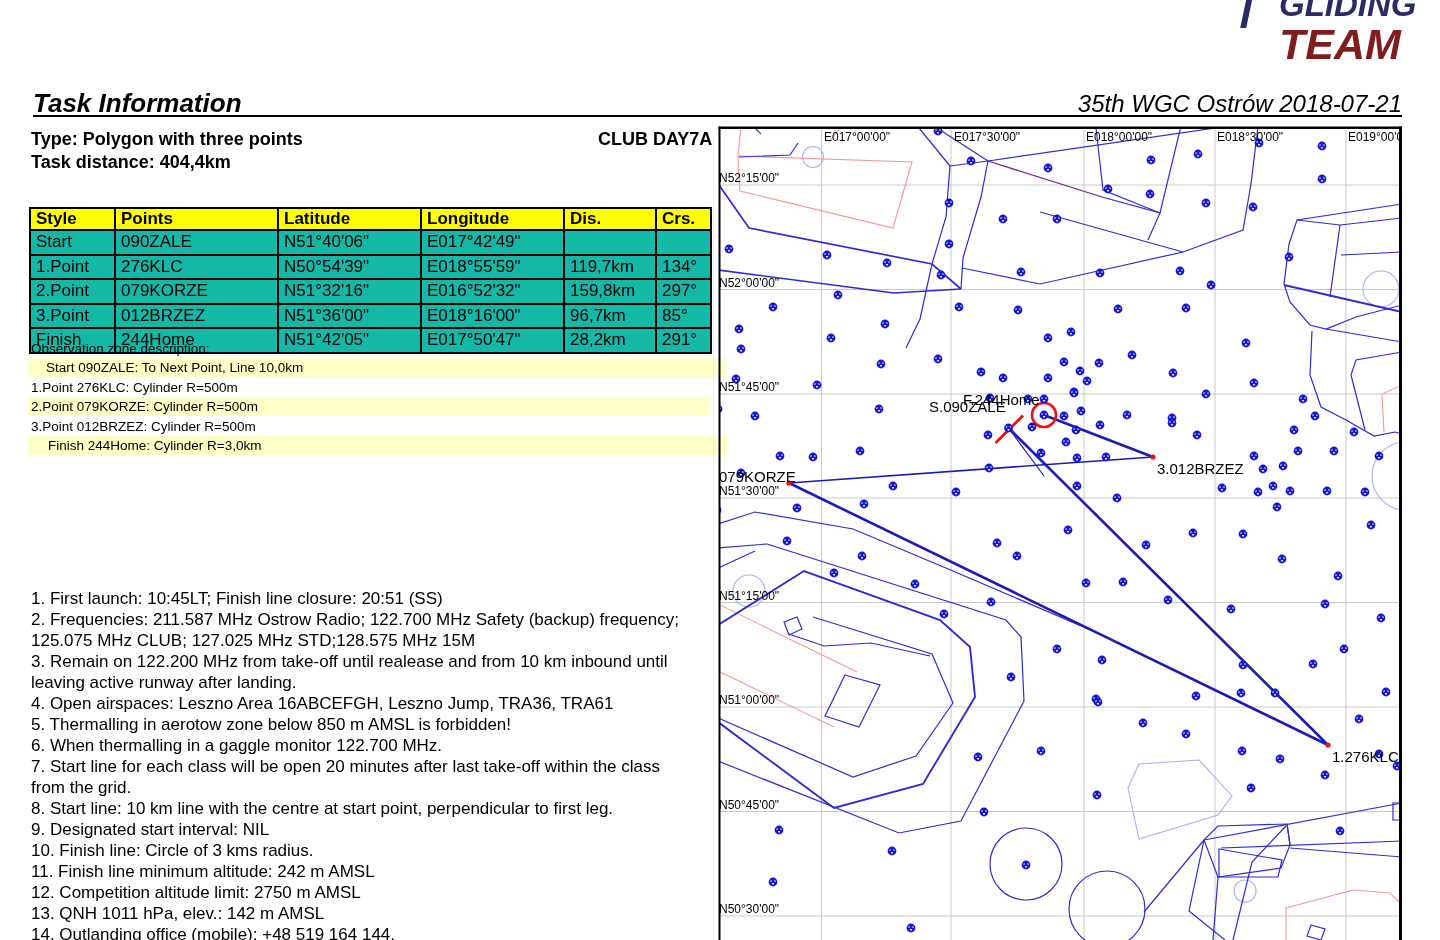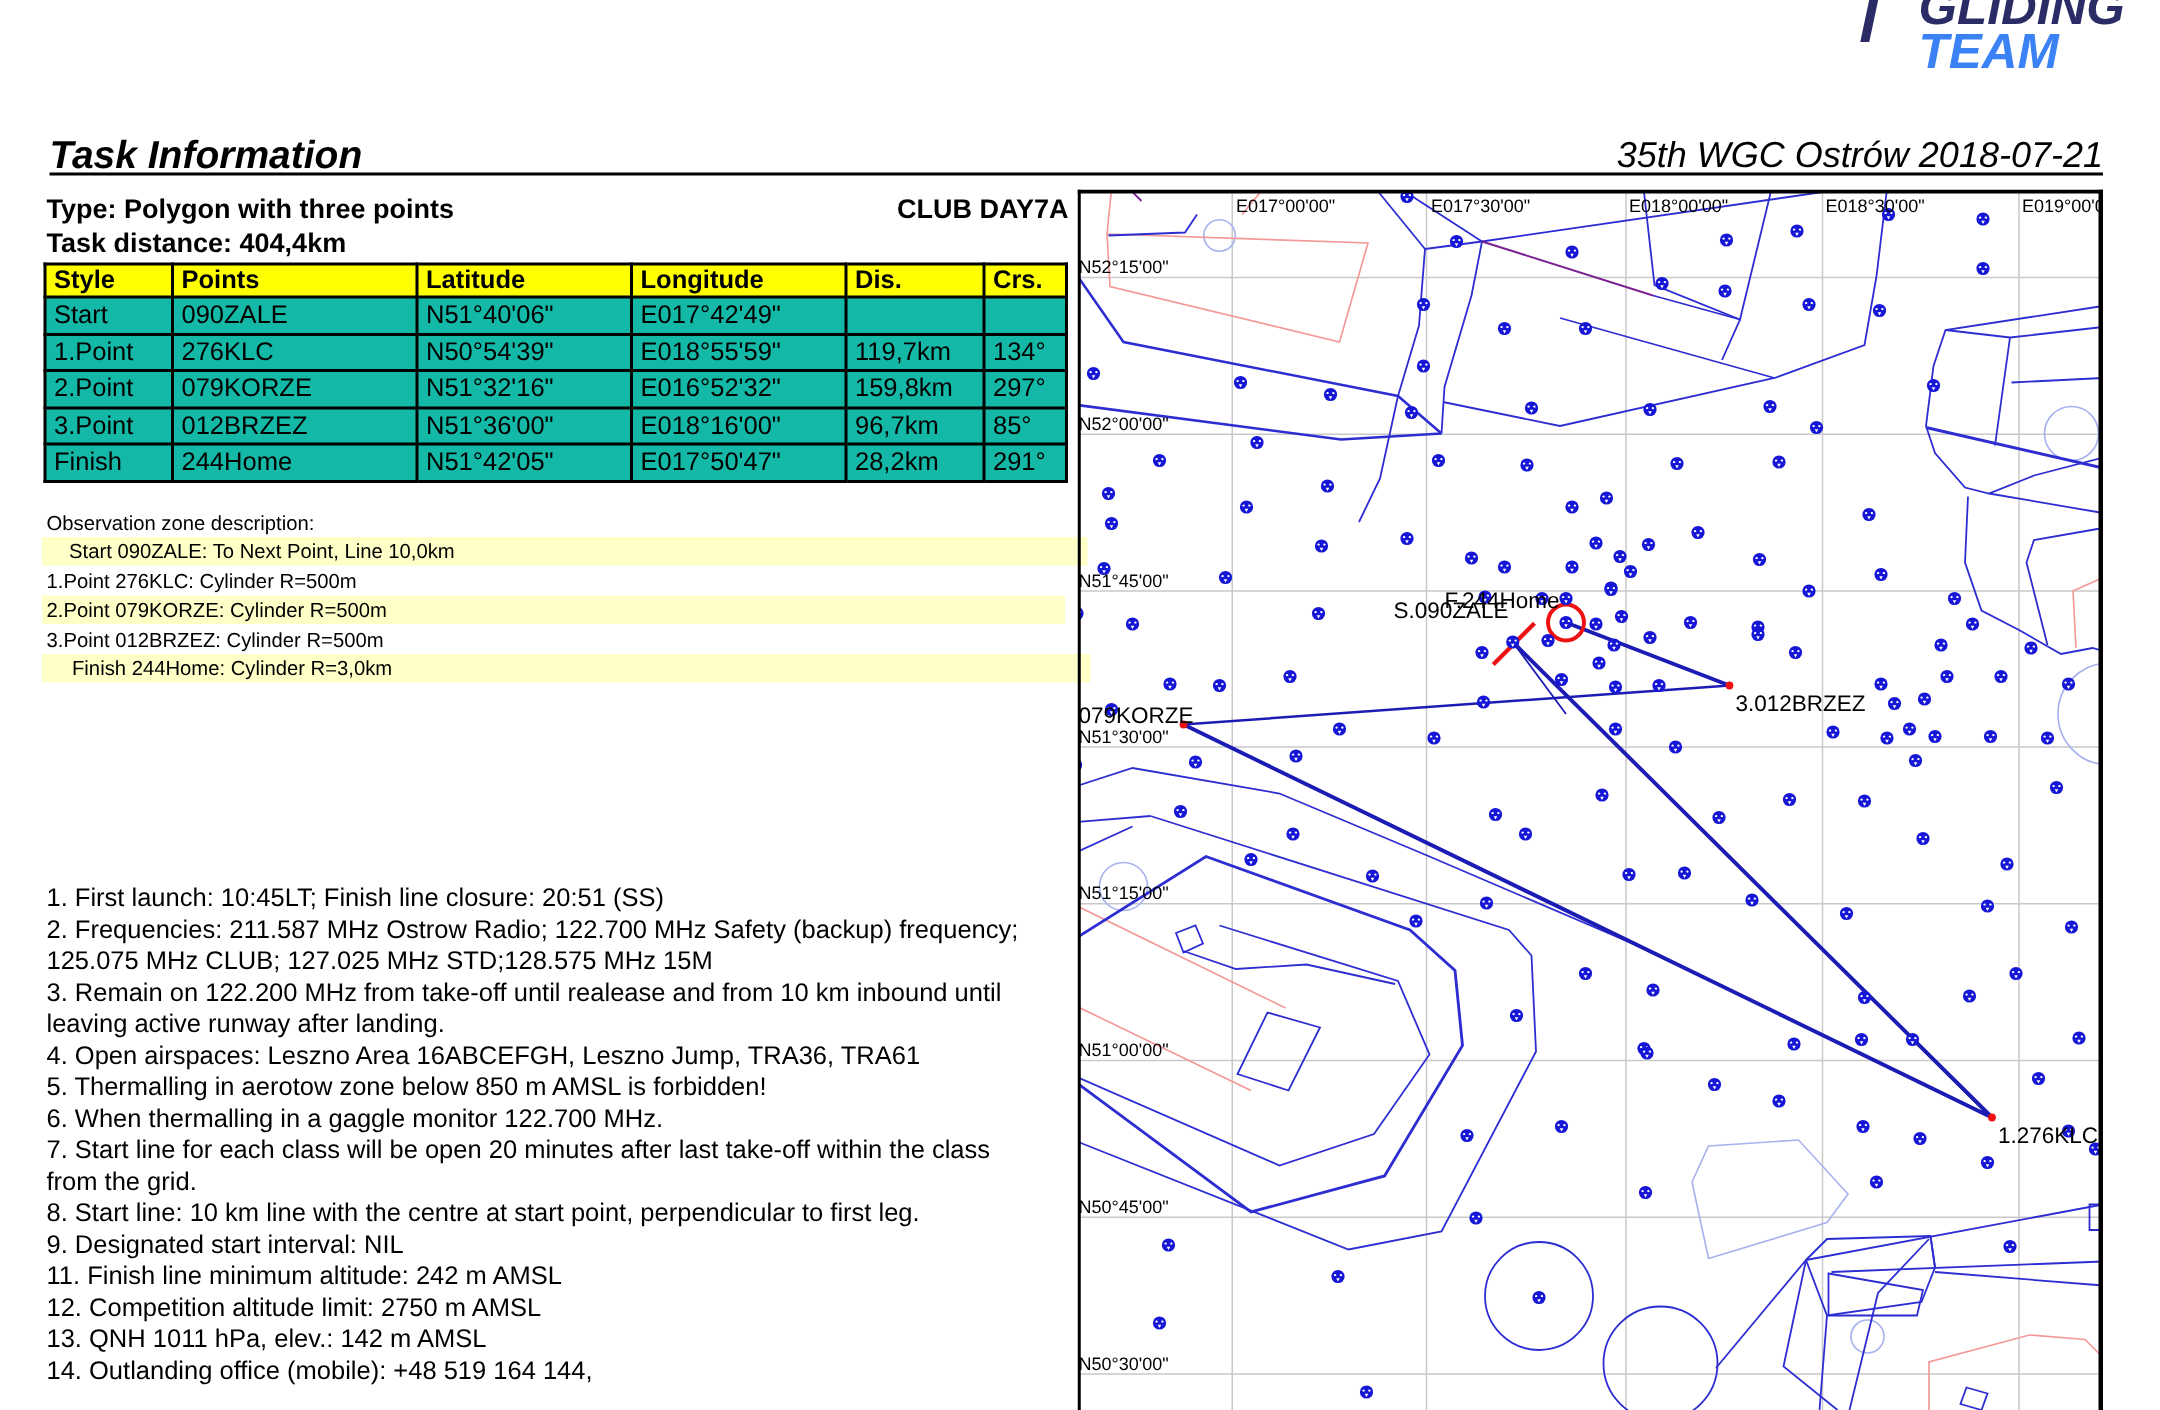--- a/index.html
+++ b/index.html
@@ -1,29 +1,29 @@
 <!DOCTYPE html>
 <html><head><meta charset="utf-8"><style>
 html,body{margin:0;padding:0;background:#fff;}
 body{width:1440px;height:940px;overflow:hidden;position:relative;font-family:"Liberation Sans",sans-serif;color:#000;}
 .abs{position:absolute;}
 .b{font-weight:bold;}
 .hl{background:#ffffc8;}
-#tbl{border-collapse:collapse;}
+#tbl{border-collapse:collapse;margin-top:32px;}
 #tbl td{border:2px solid #000;font-size:17px;padding:0 0 0 5px;vertical-align:middle;}
 #tbl tr.hd td{background:#ffff00;font-weight:bold;height:17px;}
 #tbl tr.dr td{height:22.5px;background:#14b8a6;}
 .obs{font-size:13.5px;height:19.3px;line-height:19.3px;white-space:pre;}
 .lst{font-size:17px;line-height:21px;white-space:pre;}
 </style></head>
 <body>
 
 <div class="abs" style="left:1244px;top:-8px;width:6px;height:36px;background:#2b2b66;transform:skewX(-12deg);"></div>
 <div class="abs b" style="left:1279px;top:-12px;font-size:33px;line-height:33px;font-style:italic;color:#2b2b66;">GLIDING</div>
-<div class="abs b" style="left:1279px;top:17px;font-size:33px;line-height:33px;font-style:italic;color:#3b82f6;">TEAM</div>
+<div class="abs b" style="left:1279px;top:28px;font-size:43px;line-height:33px;font-style:italic;color:#7f1d1d;">TEAM</div>
 
 <div class="abs b" style="left:33px;top:88px;font-size:26px;font-style:italic;">Task Information</div>
 <div class="abs" style="right:38px;top:90px;font-size:24px;font-style:italic;">35th WGC Ostrów 2018-07-21</div>
 <div class="abs" style="left:33px;top:115px;width:1369px;height:2px;background:#000;"></div>
 
 <div class="abs b" style="left:31px;top:129px;font-size:18px;">Type: Polygon with three points</div>
 <div class="abs b" style="left:598px;top:129px;font-size:18px;">CLUB DAY7A</div>
 <div class="abs b" style="left:31px;top:152px;font-size:18px;">Task distance: 404,4km</div>
 
 <table id="tbl" class="abs" style="left:29px;top:175px;width:681px;table-layout:fixed;">
@@ -100,20 +100,21 @@
 <div class="lst">125.075 MHz CLUB; 127.025 MHz STD;128.575 MHz 15M</div>
 <div class="lst">3. Remain on 122.200 MHz from take-off until realease and from 10 km inbound until</div>
 <div class="lst">leaving active runway after landing.</div>
 <div class="lst">4. Open airspaces: Leszno Area 16ABCEFGH, Leszno Jump, TRA36, TRA61</div>
 <div class="lst">5. Thermalling in aerotow zone below 850 m AMSL is forbidden!</div>
 <div class="lst">6. When thermalling in a gaggle monitor 122.700 MHz.</div>
 <div class="lst">7. Start line for each class will be open 20 minutes after last take-off within the class</div>
 <div class="lst">from the grid.</div>
 <div class="lst">8. Start line: 10 km line with the centre at start point, perpendicular to first leg.</div>
 <div class="lst">9. Designated start interval: NIL</div>
+<div class="lst">10. Finish line: Circle of 3 kms radius.</div>
 <div class="lst">11. Finish line minimum altitude: 242 m AMSL</div>
 <div class="lst">12. Competition altitude limit: 2750 m AMSL</div>
 <div class="lst">13. QNH 1011 hPa, elev.: 142 m AMSL</div>
 <div class="lst">14. Outlanding office (mobile): +48 519 164 144,</div>
 </div>
 
 <svg class="abs" style="left:0;top:0;" width="1440" height="940" viewBox="0 0 1440 940">
 <defs>
 <g id="wp">
         <circle r="4.4" fill="#1616d6"></circle>

